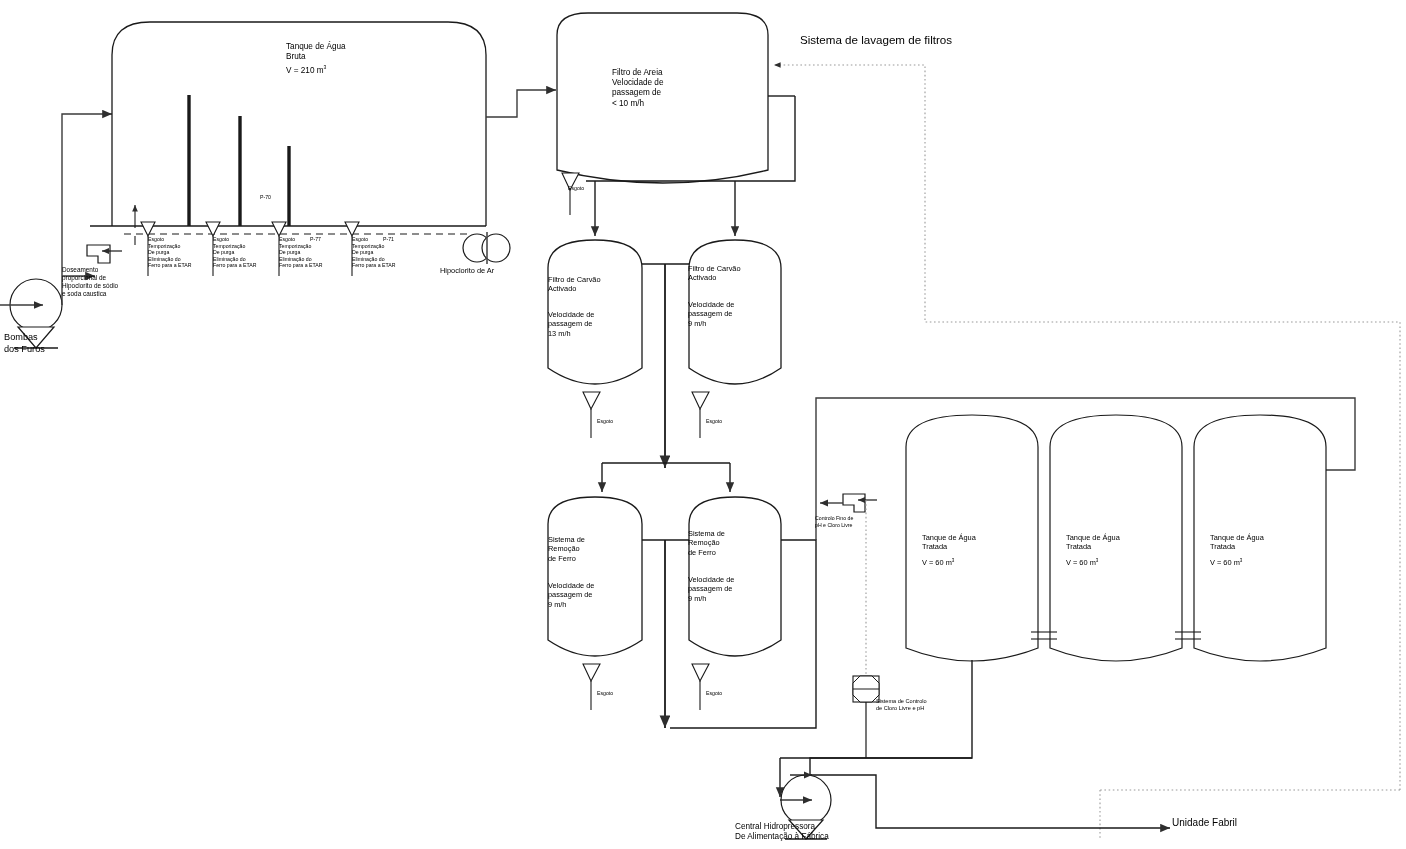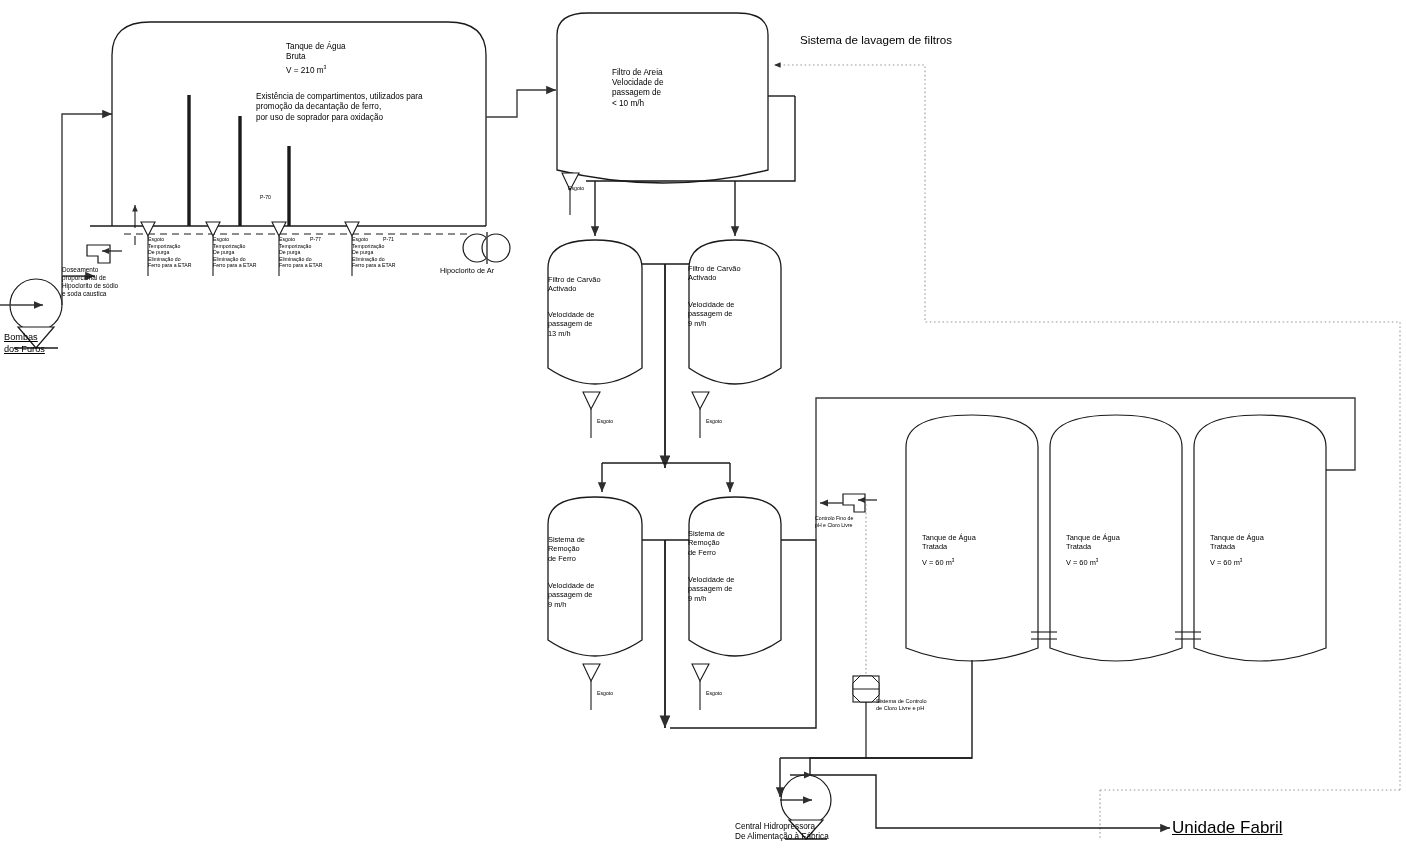--- a/index.html
+++ b/index.html
@@ -8,21 +8,21 @@
   #stage{position:relative;width:1406px;height:849px;overflow:hidden;}
   svg#canvas{position:absolute;left:0;top:0;width:1406px;height:849px;}
   .lbl{position:absolute;text-align:left;line-height:1.25;color:#000;white-space:pre-line;}
   .s5{font-size:5.2px;}
   .s55{font-size:5.6px;}
   .s6{font-size:6.4px;}
   .s7{font-size:7.4px;}
   .s8{font-size:8.2px;}
   .s9{font-size:9.2px;}
   .s11{font-size:11.6px;}
-  .s13{font-size:17px;text-decoration:underline;}
+  .s13{font-size:10px;}
   sup{font-size:0.62em;vertical-align:super;}
 </style>
 </head>
 <body>
 
 <div id="stage">
 
 <svg id="canvas" viewBox="0 0 1406 849" xmlns="http://www.w3.org/2000/svg">
   <defs>
     <marker id="ah" markerWidth="8" markerHeight="8" refX="7" refY="3" orient="auto" markerUnits="strokeWidth">
@@ -208,35 +208,32 @@
     <line x1="785" y1="839" x2="827" y2="839" stroke="#1a1a1a" stroke-width="1.3"></line>
     <line x1="780" y1="800" x2="812" y2="800" stroke="#1a1a1a" stroke-width="1.3" marker-end="url(#ah)"></line>
   </g>
 
   <g>
     <polyline points="806,775 876,775 876,828 1170,828" fill="none" stroke="#1a1a1a" stroke-width="1.4" marker-end="url(#ah)"></polyline>
     <line x1="790" y1="775" x2="812" y2="775" stroke="#1a1a1a" stroke-width="1.4" marker-end="url(#ahs)"></line>
   </g>
 </svg>
 
-<div class="lbl s9" style="left:4px; top:332px; width:70px;text-decoration:underline;">Bombas
+<div class="lbl s9" style="left:4px; top:332px; width:70px;">Bombas
 dos Furos</div>
 
 <div class="lbl s6" style="left:62px; top:266px; width:90px;">Doseamento
 proporcional de
 Hipoclorito de sódio
 e soda caustica</div>
 
 <div class="lbl s8" style="left:286px; top:42px; width:110px;">Tanque de Água
 Bruta</div>
 <div class="lbl s8" style="left:286px; top:64px; width:110px;"><span>V = 210 m</span><sup>3</sup></div>
 
-<div class="lbl s8" style="left:256px; top:92px; width:220px;">Existência de compartimentos, utilizados para
-promoção da decantação de ferro,
-por uso de soprador para oxidação</div>
 
 <div class="lbl s5" style="left:260px; top:194px; width:30px;">P-70</div>
 <div class="lbl s5" style="left:310px; top:236px; width:30px;">P-77</div>
 <div class="lbl s5" style="left:383px; top:236px; width:30px;">P-71</div>
 
 <div class="lbl s5" style="left:148px; top:236px; width:64px;">Esgoto
 Temporização
 De purga
 Eliminação do
 Ferro para a ETAR</div>

